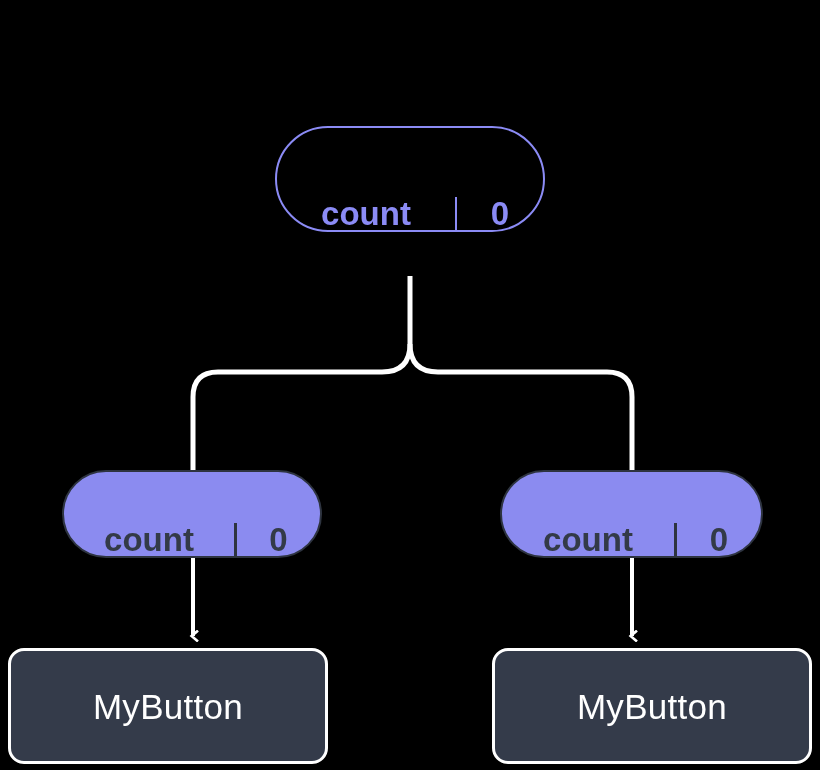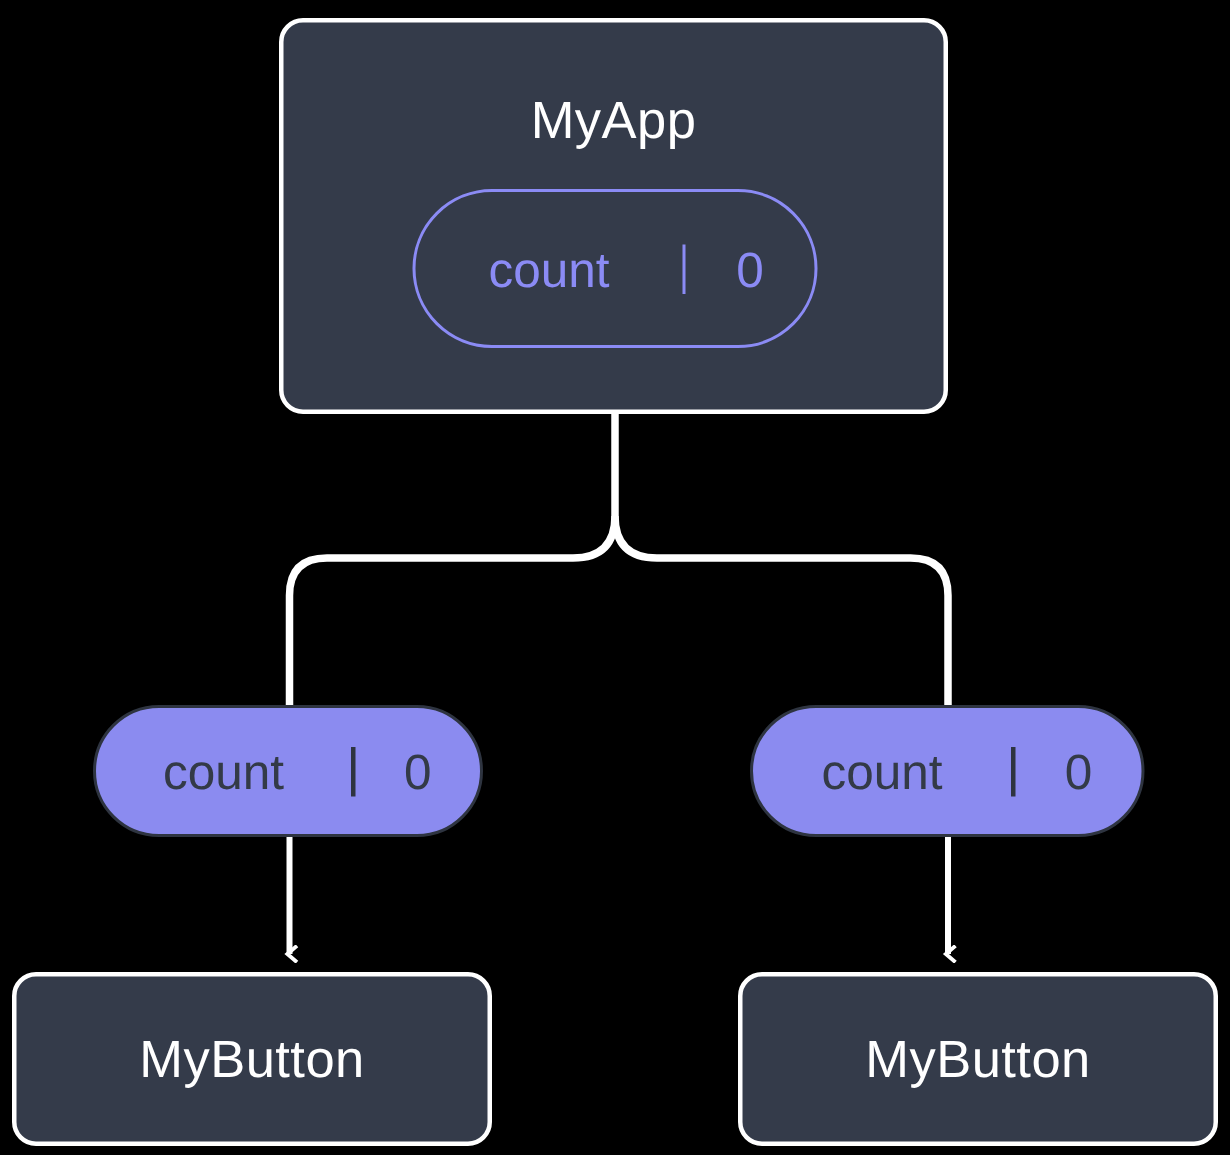--- a/index.html
+++ b/index.html
@@ -52,23 +52,24 @@
   #node-btn-right {
     left: 492px; top: 648px;
     width: 320px; height: 116px;
     justify-content: center;
   }
 
   
   .capsule {
     position: absolute;
     display: flex;
-    align-items: center;
+    align-items: flex-end;
     border-radius: 999px;
     overflow: hidden;
+    font-weight: bold;
   }
   .capsule .cap-key,
   .capsule .cap-val {
     display: flex;
     align-items: center;
     justify-content: center;
     line-height: 1;
     white-space: nowrap;
   }
 
@@ -138,23 +139,20 @@
     <path d="M410,276 L410,344" fill="none" stroke="#ffffff" stroke-width="5" stroke-linecap="butt"></path>
 
     <path d="M410,344 Q410,372 382,372 L218,372 Q193,372 193,397 L193,470" fill="none" stroke="#ffffff" stroke-width="5" stroke-linecap="butt" stroke-linejoin="round"></path>
 
     <path d="M410,344 Q410,372 438,372 L607,372 Q632,372 632,397 L632,470" fill="none" stroke="#ffffff" stroke-width="5" stroke-linecap="butt" stroke-linejoin="round"></path>
 
     <line x1="193" y1="558" x2="193" y2="636" stroke="#ffffff" stroke-width="4" marker-end="url(#arrowhead)"></line>
     <line x1="632" y1="558" x2="632" y2="636" stroke="#ffffff" stroke-width="4" marker-end="url(#arrowhead)"></line>
   </svg>
 
-  <div class="comp-box" id="node-myapp">
-    <div class="comp-title">MyApp</div>
-  </div>
 
   <div class="capsule outlined" id="cap-myapp">
     <div class="cap-key">count</div>
     <div class="cap-val">0</div>
   </div>
 
   <div class="capsule filled" id="cap-left">
     <div class="cap-key">count</div>
     <div class="cap-val">0</div>
   </div>

